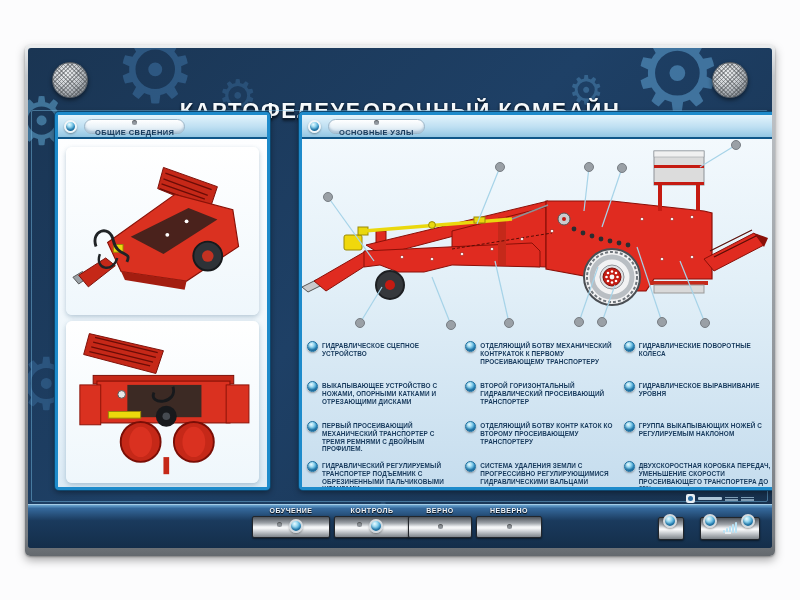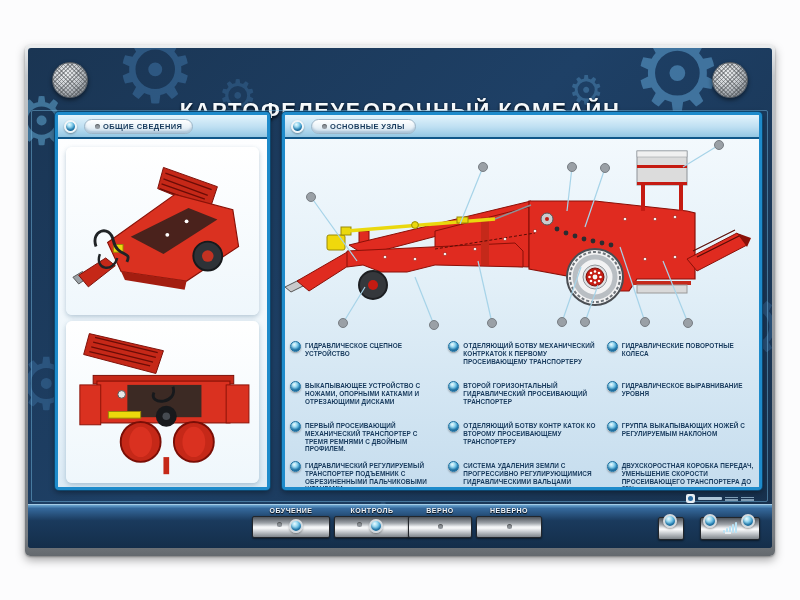--- a/index.html
+++ b/index.html
@@ -27,31 +27,31 @@
     font-size:22px;font-weight:800;letter-spacing:1.5px;color:#f7fafc;
     text-shadow:0 2px 0 #0a1c30,0 3px 3px rgba(0,0,0,.55),0 0 2px #0a1c30;margin-top:28px;}
 
   .content-outline{position:absolute;left:3px;top:62px;width:737px;height:392px;
     border:1px solid rgba(125,195,235,.45);border-radius:2px;pointer-events:none;}
 
   
   .panel{position:absolute;top:64px;height:378px;border:3px solid #1e8bcb;border-radius:4px;
     box-shadow:0 0 0 1px #0d476f,0 2px 6px rgba(0,0,0,.45);background:#eaf4fa;overflow:hidden;}
   .panel.general{left:27px;width:215px;}
-  .panel.nodes{left:254px;width:480px;}
+  .panel.nodes{left:271px;width:480px;}
   .panel-header{position:relative;height:24px;display:flex;align-items:center;gap:7px;padding:0 6px;
     background:linear-gradient(180deg,#e3f4fc 0%,#bedff2 55%,#93c6e3 100%);
     border-bottom:2px solid #0f5688;}
   .sphere{border-radius:50%;
     background:radial-gradient(circle at 36% 28%,#eafaff 0%,#9fdcf2 28%,#3d9fd2 62%,#0e6397 100%);
     box-shadow:inset 0 -2px 2px rgba(6,60,100,.45),0 1px 2px rgba(0,0,0,.35);}
   .hdr-btn{width:13px;height:13px;border:2px solid #f0f5f8;flex:none;}
   .hdr-pill{display:flex;align-items:center;gap:3px;height:15px;padding:0 10px;border-radius:8px;
     background:linear-gradient(180deg,#ffffff 0%,#e9f2f8 55%,#ccdeeb 100%);
-    border:1px solid #9db6c8;box-shadow:inset 0 -2px 2px rgba(140,170,195,.5);}
+    border:1px solid #9db6c8;box-shadow:inset 0 -2px 2px rgba(140,170,195,.5);flex-direction:column;}
   .pill-dot{width:5px;height:5px;border-radius:50%;background:#939aa1;
     box-shadow:inset 0 1px 1px rgba(0,0,0,.4);flex:none;}
   .hdr-label{font-size:7.5px;font-weight:700;color:#173a5c;letter-spacing:.4px;white-space:nowrap;}
 
   .general-body{position:relative;width:100%;height:348px;
     background:linear-gradient(180deg,#fdfeff 0%,#eef6fb 60%,#dcebf5 100%);}
   .photo-card{position:absolute;left:8px;width:193px;border-radius:6px;
     background:linear-gradient(180deg,#ffffff 0%,#eff7fc 100%);
     box-shadow:0 2px 5px rgba(30,80,120,.28);display:flex;align-items:center;justify-content:center;}
   .photo-card.one{top:8px;height:168px;}

